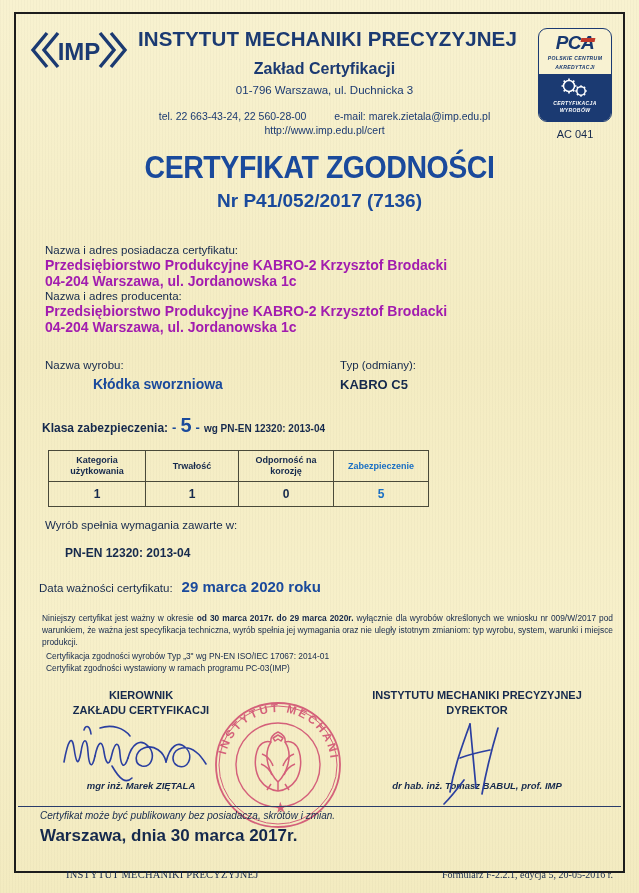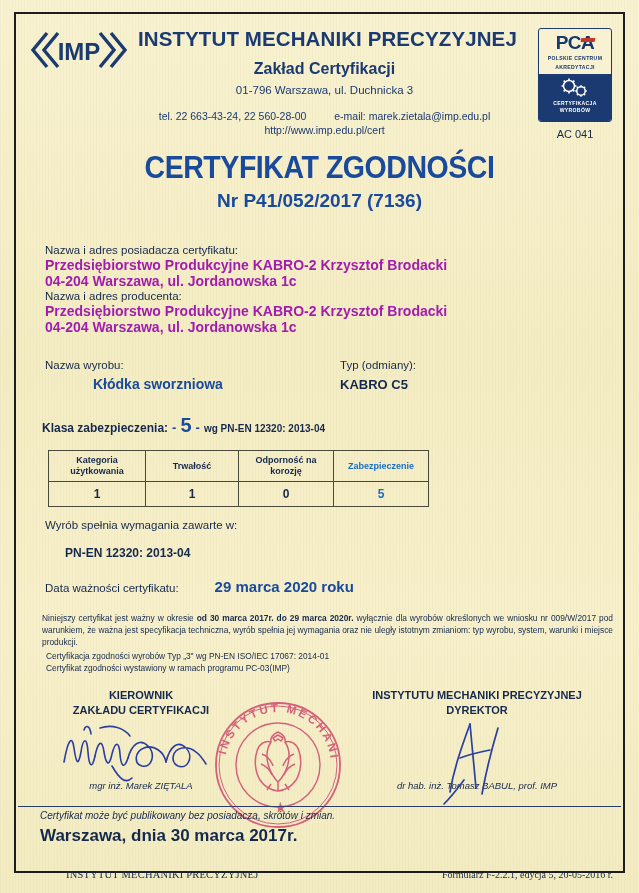--- a/index.html
+++ b/index.html
@@ -112,24 +112,25 @@
     right: 6px;
     top: 10px;
     width: 80px;
     text-align: center;
   }
   .pca-badge {
     width: 72px;
     height: 92px;
     margin: 0 auto;
     border: 1.5px solid #1b3a72;
-    border-radius: 3px;
+    border-radius: 9px;
     background: #f8f2d2;
     overflow: hidden;
     position: relative;
+    font-style: italic;
   }
   .pca-top {
     height: 45px;
     padding-top: 4px;
     box-sizing: border-box;
   }
   .pca-word {
     font-size: 19px;
     font-weight: bold;
     color: #17386f;
@@ -300,25 +301,25 @@
   .req-block { position: absolute; left: 45px; top: 518px; }
   .req-value {
     font-size: 12px;
     font-weight: bold;
     color: #15294d;
     margin-top: 13px;
     padding-left: 20px;
   }
   .validity-row {
     position: absolute;
-    left: 45px;
+    left: 39px;
     top: 578px;
     display: flex;
     align-items: baseline;
-    gap: 36px;
+    gap: 9px;
   }
   .validity-label { font-size: 11.5px; color: #15294d; }
   .validity-value {
     font-size: 15px;
     font-weight: bold;
     color: #1a4a9c;
   }
 
   
   .fineprint {
@@ -359,21 +360,21 @@
   }
   .sig-title {
     font-size: 11px;
     font-weight: bold;
     color: #15294d;
     line-height: 15px;
   }
   .sig-name {
     font-size: 9.5px;
     font-style: italic;
-    font-weight: normal;
+    font-weight: bold;
     color: #15294d;
     margin-top: 62px;
   }
   .sig-right .sig-name { margin-top: 62px; }
 
   .signature-ink {
     position: absolute;
     pointer-events: none;
   }
   .sig-ink-left { left: 60px; top: 722px; }

